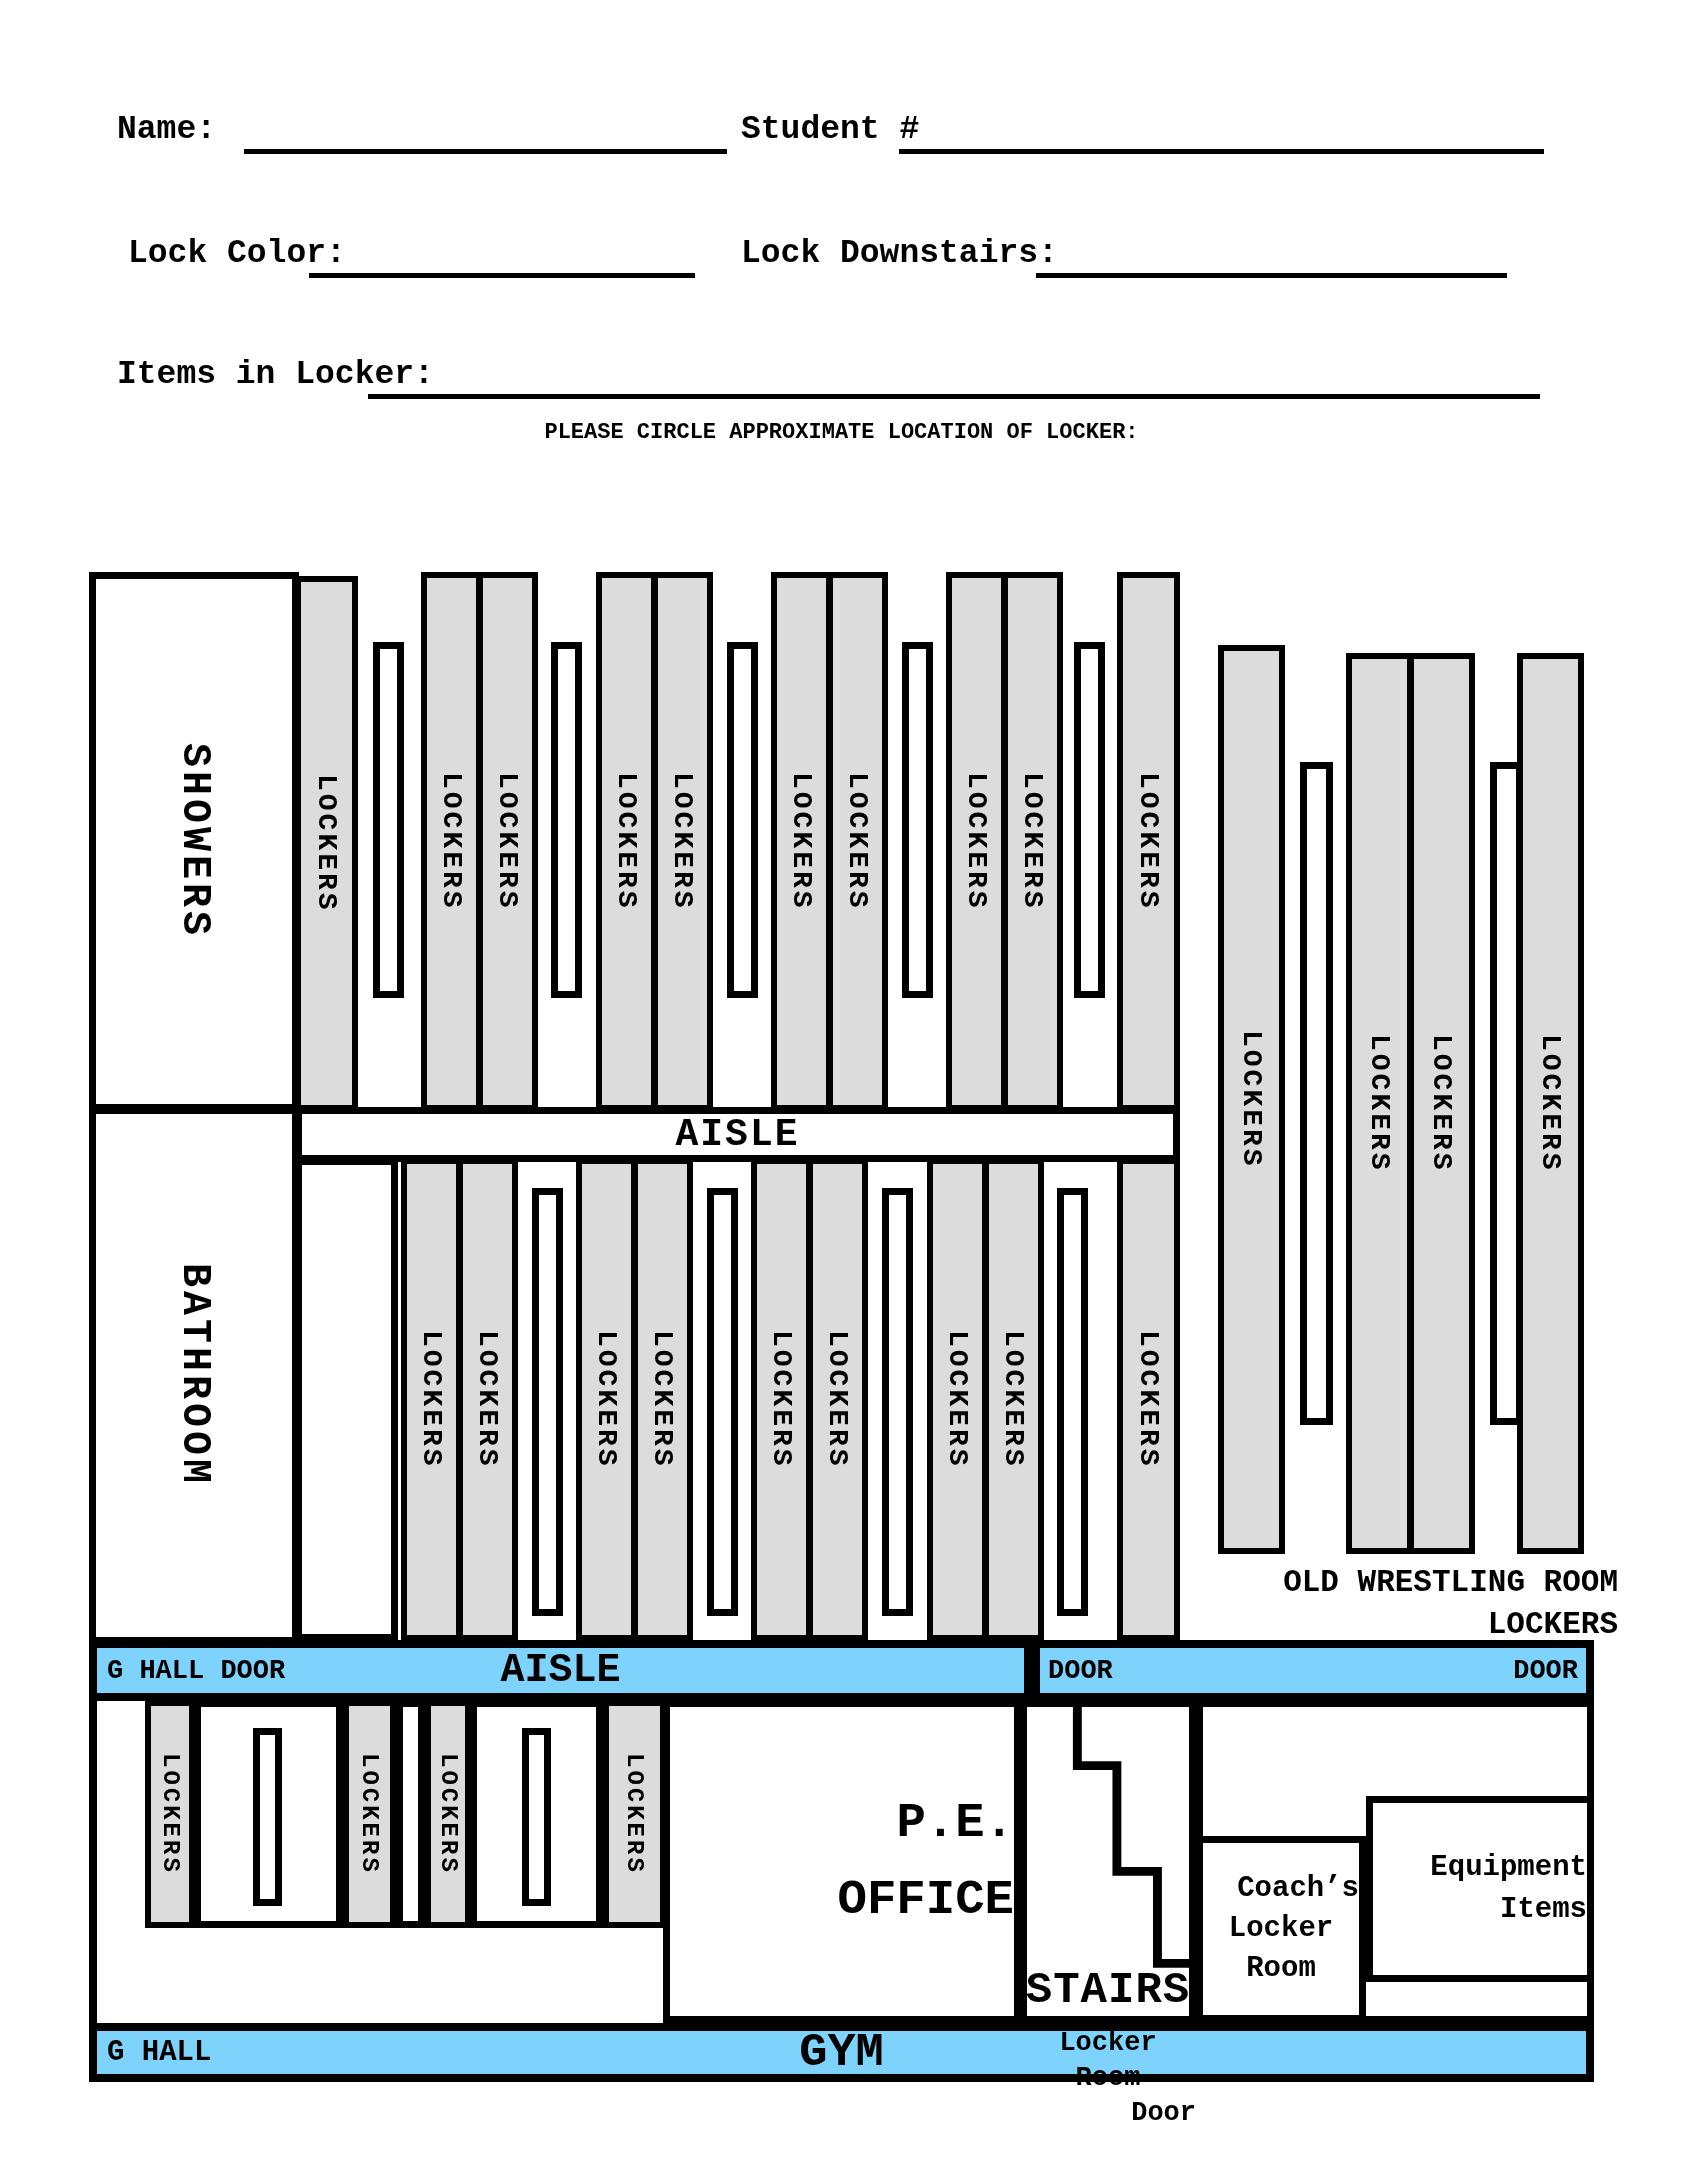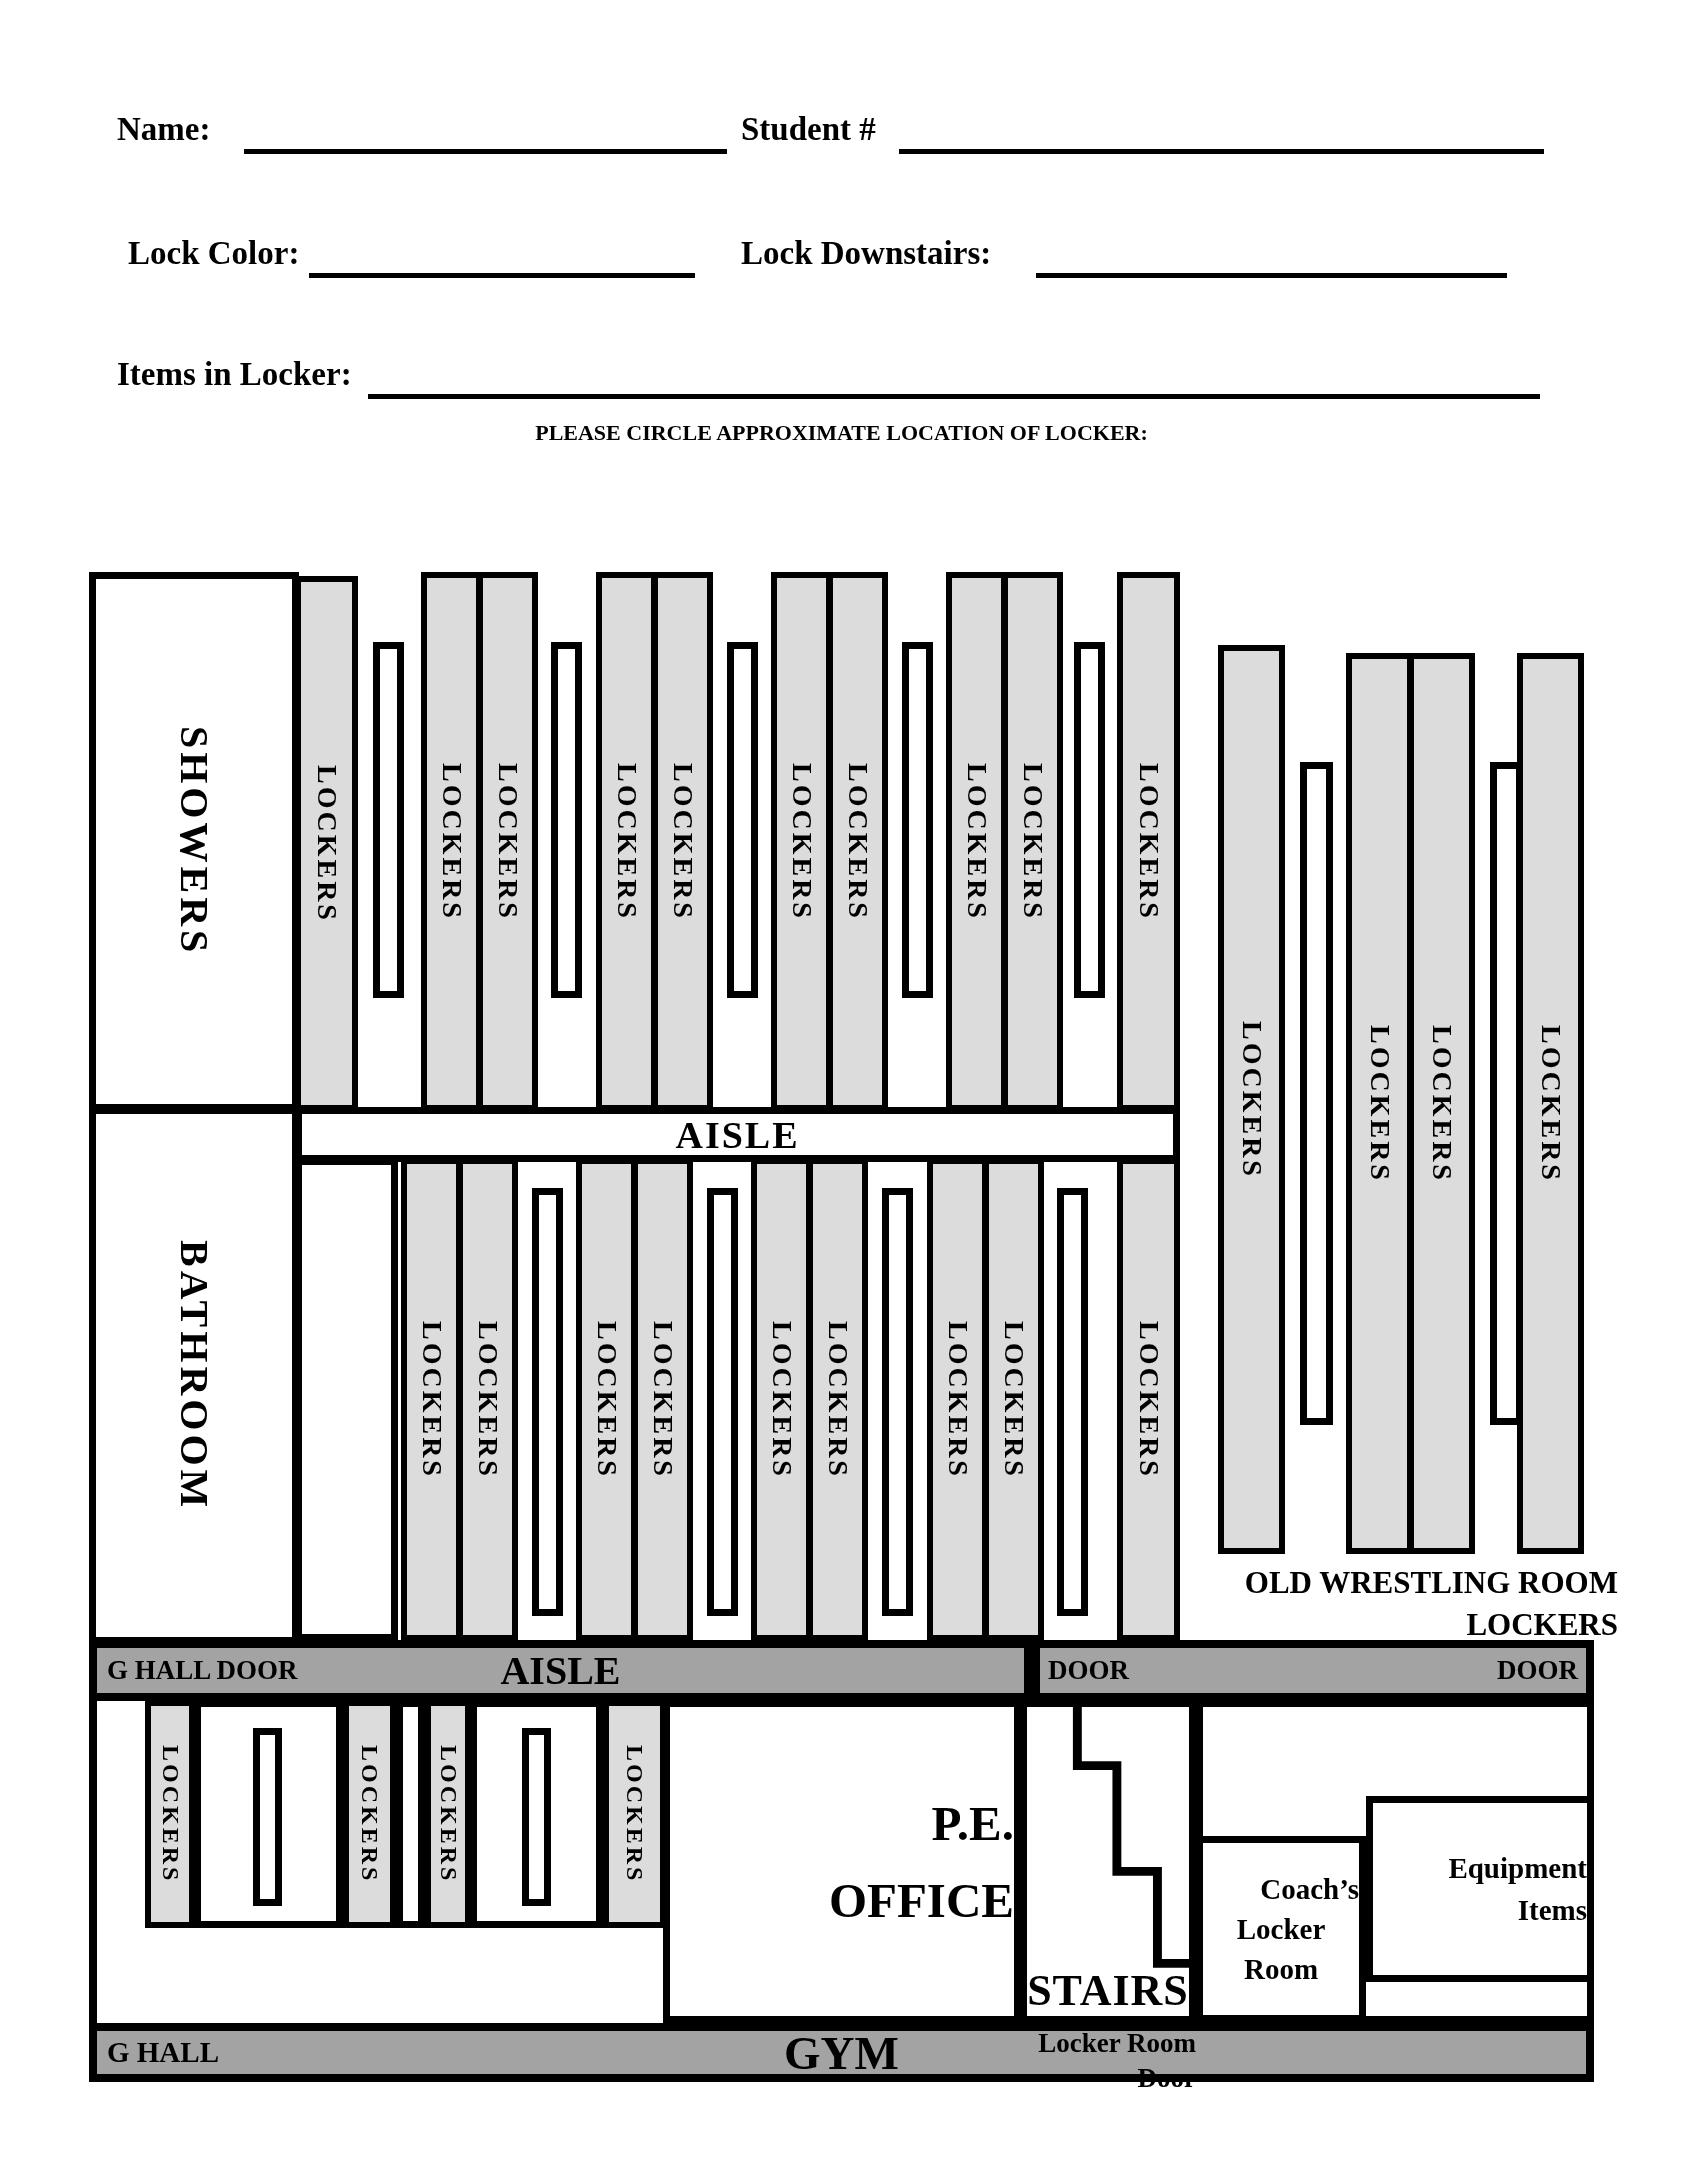--- a/index.html
+++ b/index.html
@@ -1,34 +1,34 @@
 <!DOCTYPE html>
 <html><head>
 <meta charset="utf-8">
 <style>
   html,body{margin:0;padding:0;background:#fff;}
   #canvas{position:relative;width:1683px;height:2178px;background:#fff;
-          font-family:Liberation Serif, serif;color:#000;overflow:hidden;}
+          font-family:Liberation Mono, monospace;color:#000;overflow:hidden;}
   .flabel{position:absolute;font-weight:bold;font-size:33px;white-space:nowrap;}
   .fline{position:absolute;height:38px;border-bottom:5px solid #000;}
   .center-text{position:absolute;left:0;width:1683px;text-align:center;font-weight:bold;}
   .title-inner{display:inline-block;border-bottom:6px solid #000;padding:0 6px 3px 6px;}
   .room{position:absolute;background:#fff;border:7px solid #000;box-sizing:border-box;
         display:flex;align-items:center;justify-content:center;}
   .lockcol{position:absolute;background:#dcdcdc;border:6px solid #000;box-sizing:border-box;
         display:flex;align-items:center;justify-content:center;}
   .lockdbl{position:absolute;border:6px solid #000;box-sizing:border-box;display:flex;background:#000;}
   .lockdbl .half{flex:1;background:#dcdcdc;display:flex;align-items:center;justify-content:center;}
   .lockdbl .half + .half{margin-left:7px;}
   .bench{position:absolute;background:#fff;border:7px solid #000;box-sizing:border-box;}
   .vlabel{writing-mode:vertical-rl;text-orientation:mixed;font-weight:bold;font-size:28px;
           letter-spacing:3px;white-space:nowrap;}
   .vbig{writing-mode:vertical-rl;text-orientation:mixed;font-weight:bold;font-size:40px;
           letter-spacing:4px;white-space:nowrap;}
-  .band{position:absolute;background:#a3a3a3;border:8px solid #000;box-sizing:border-box;}
+  .band{position:absolute;background:#7dd3fc;border:8px solid #000;box-sizing:border-box;}
   .wall{position:absolute;background:#000;}
   .twoline{display:flex;flex-direction:column;align-items:flex-end;justify-content:center;
            text-align:center;font-weight:bold;}
 </style>
 </head>
 <body>
 
 <div id="canvas">
 
   <div class="flabel" style="left:117px;top:111px;">Name:</div>

